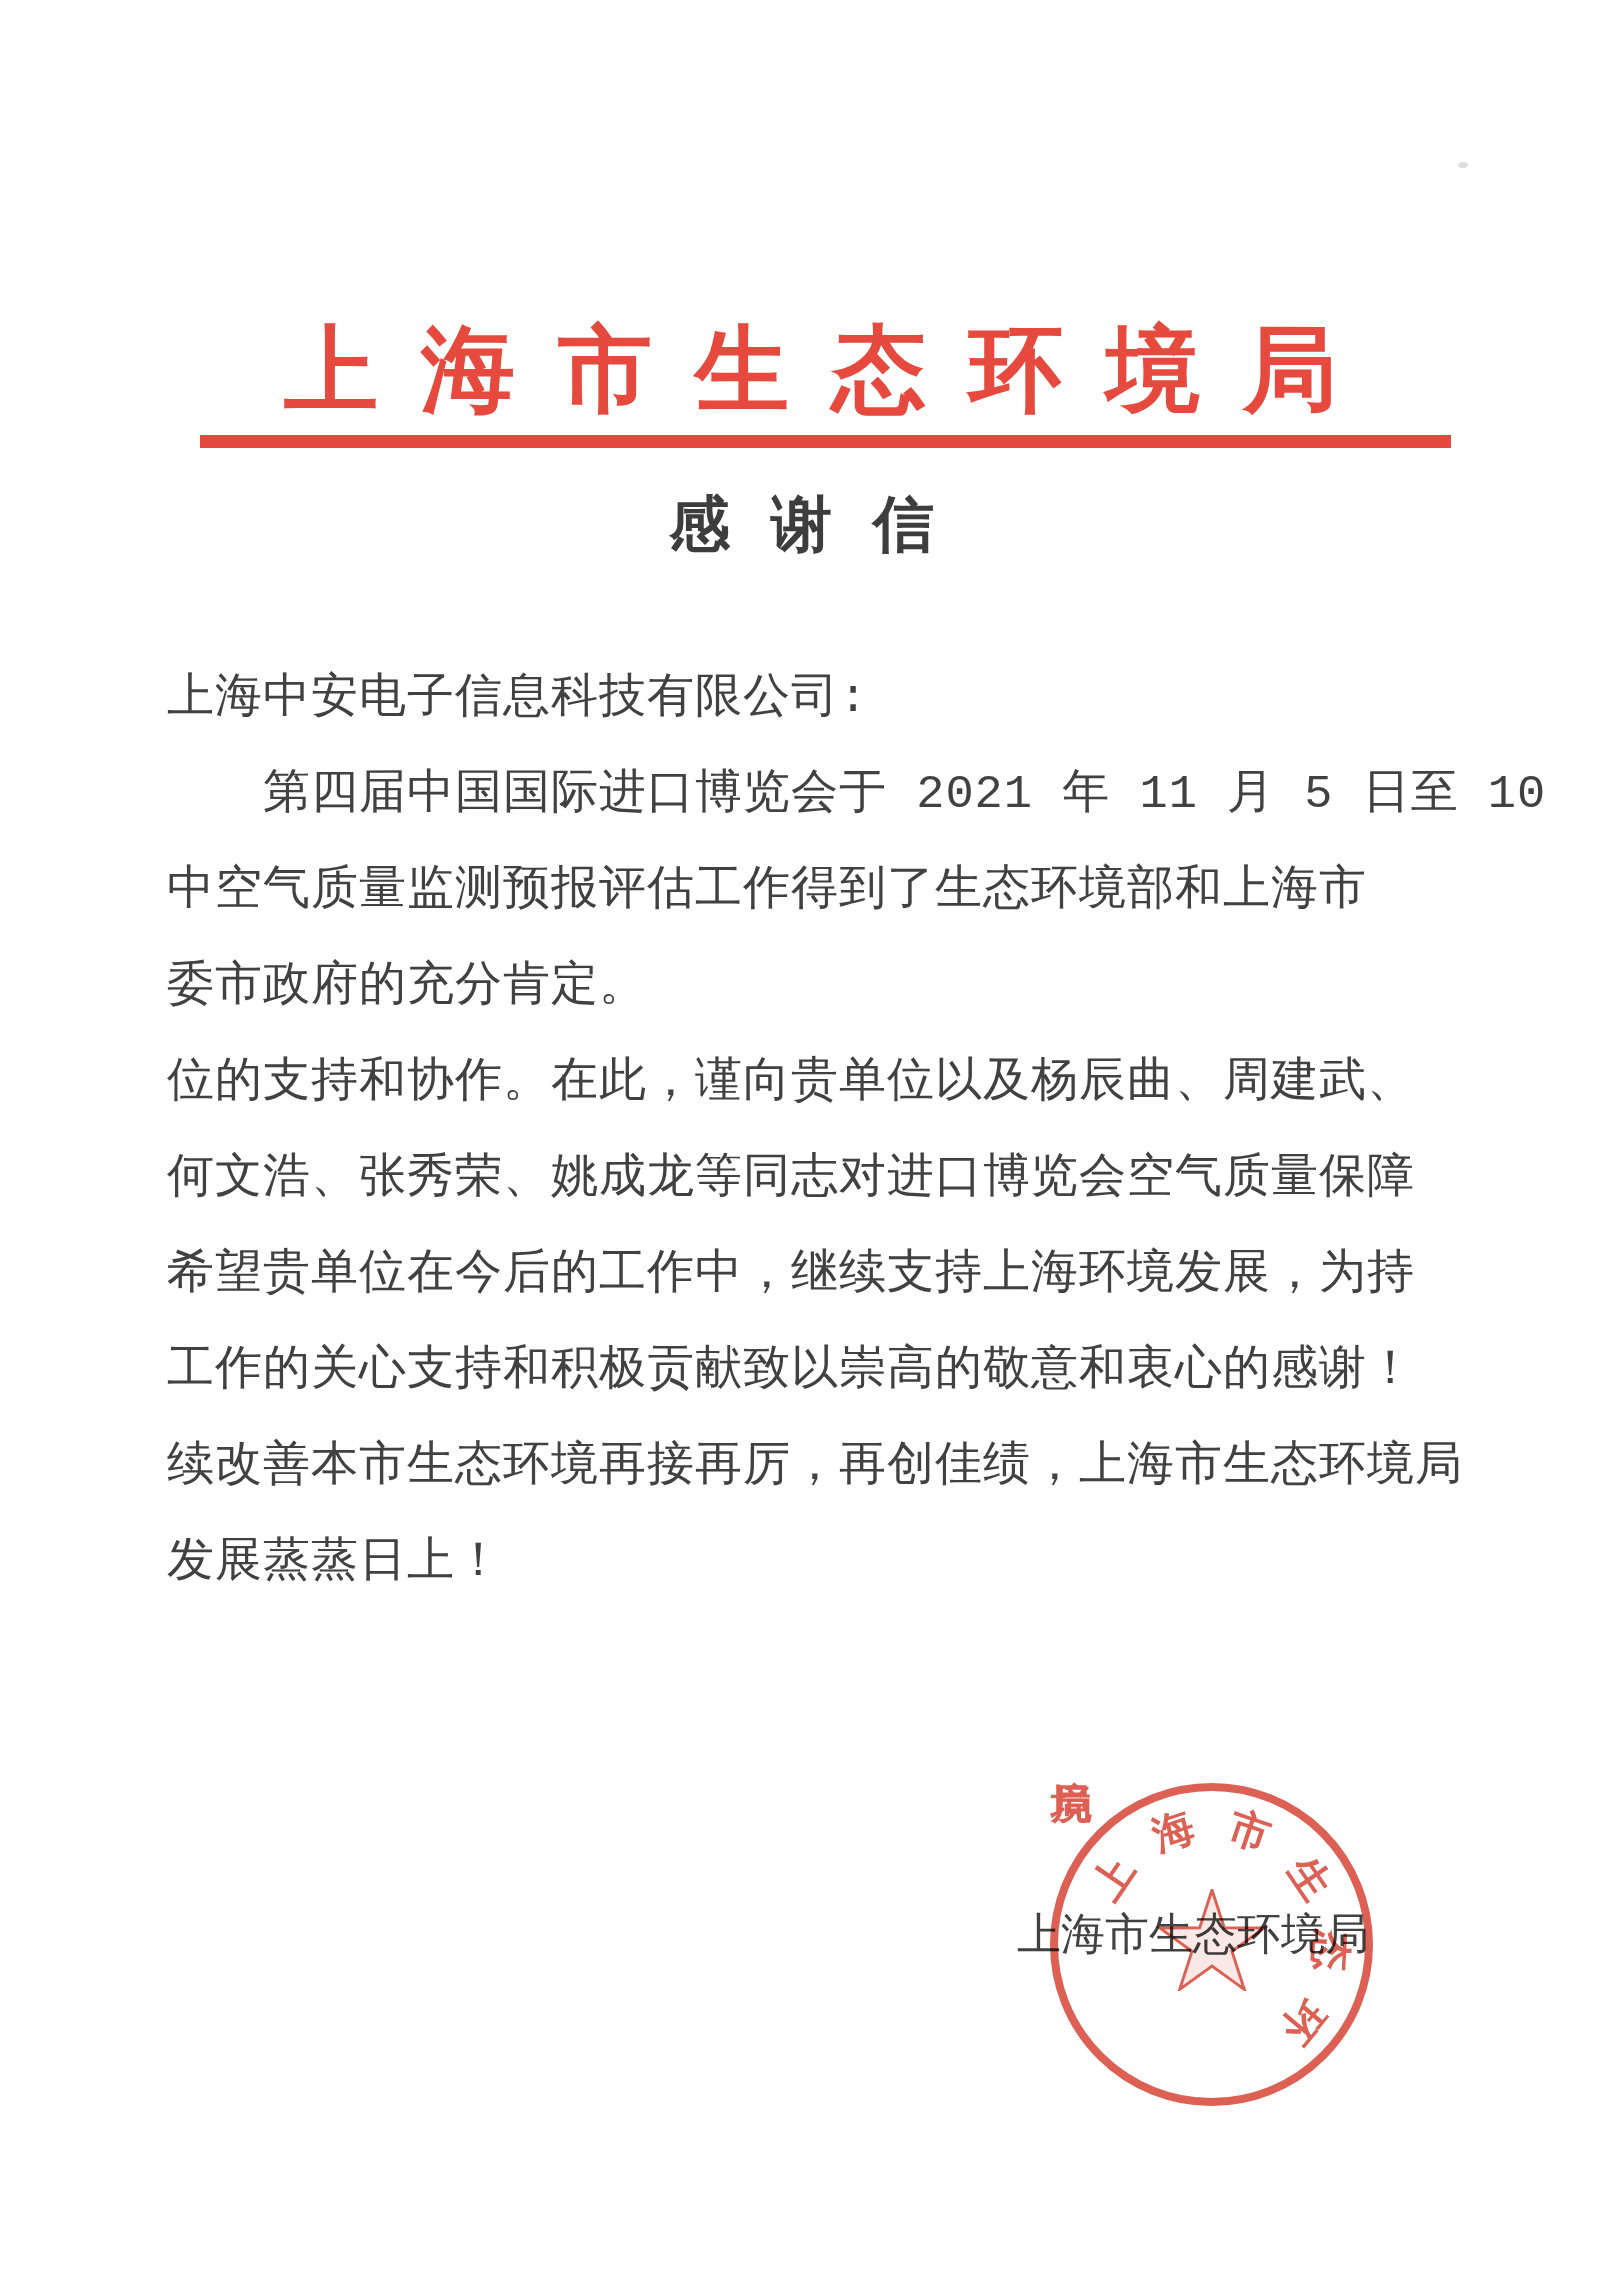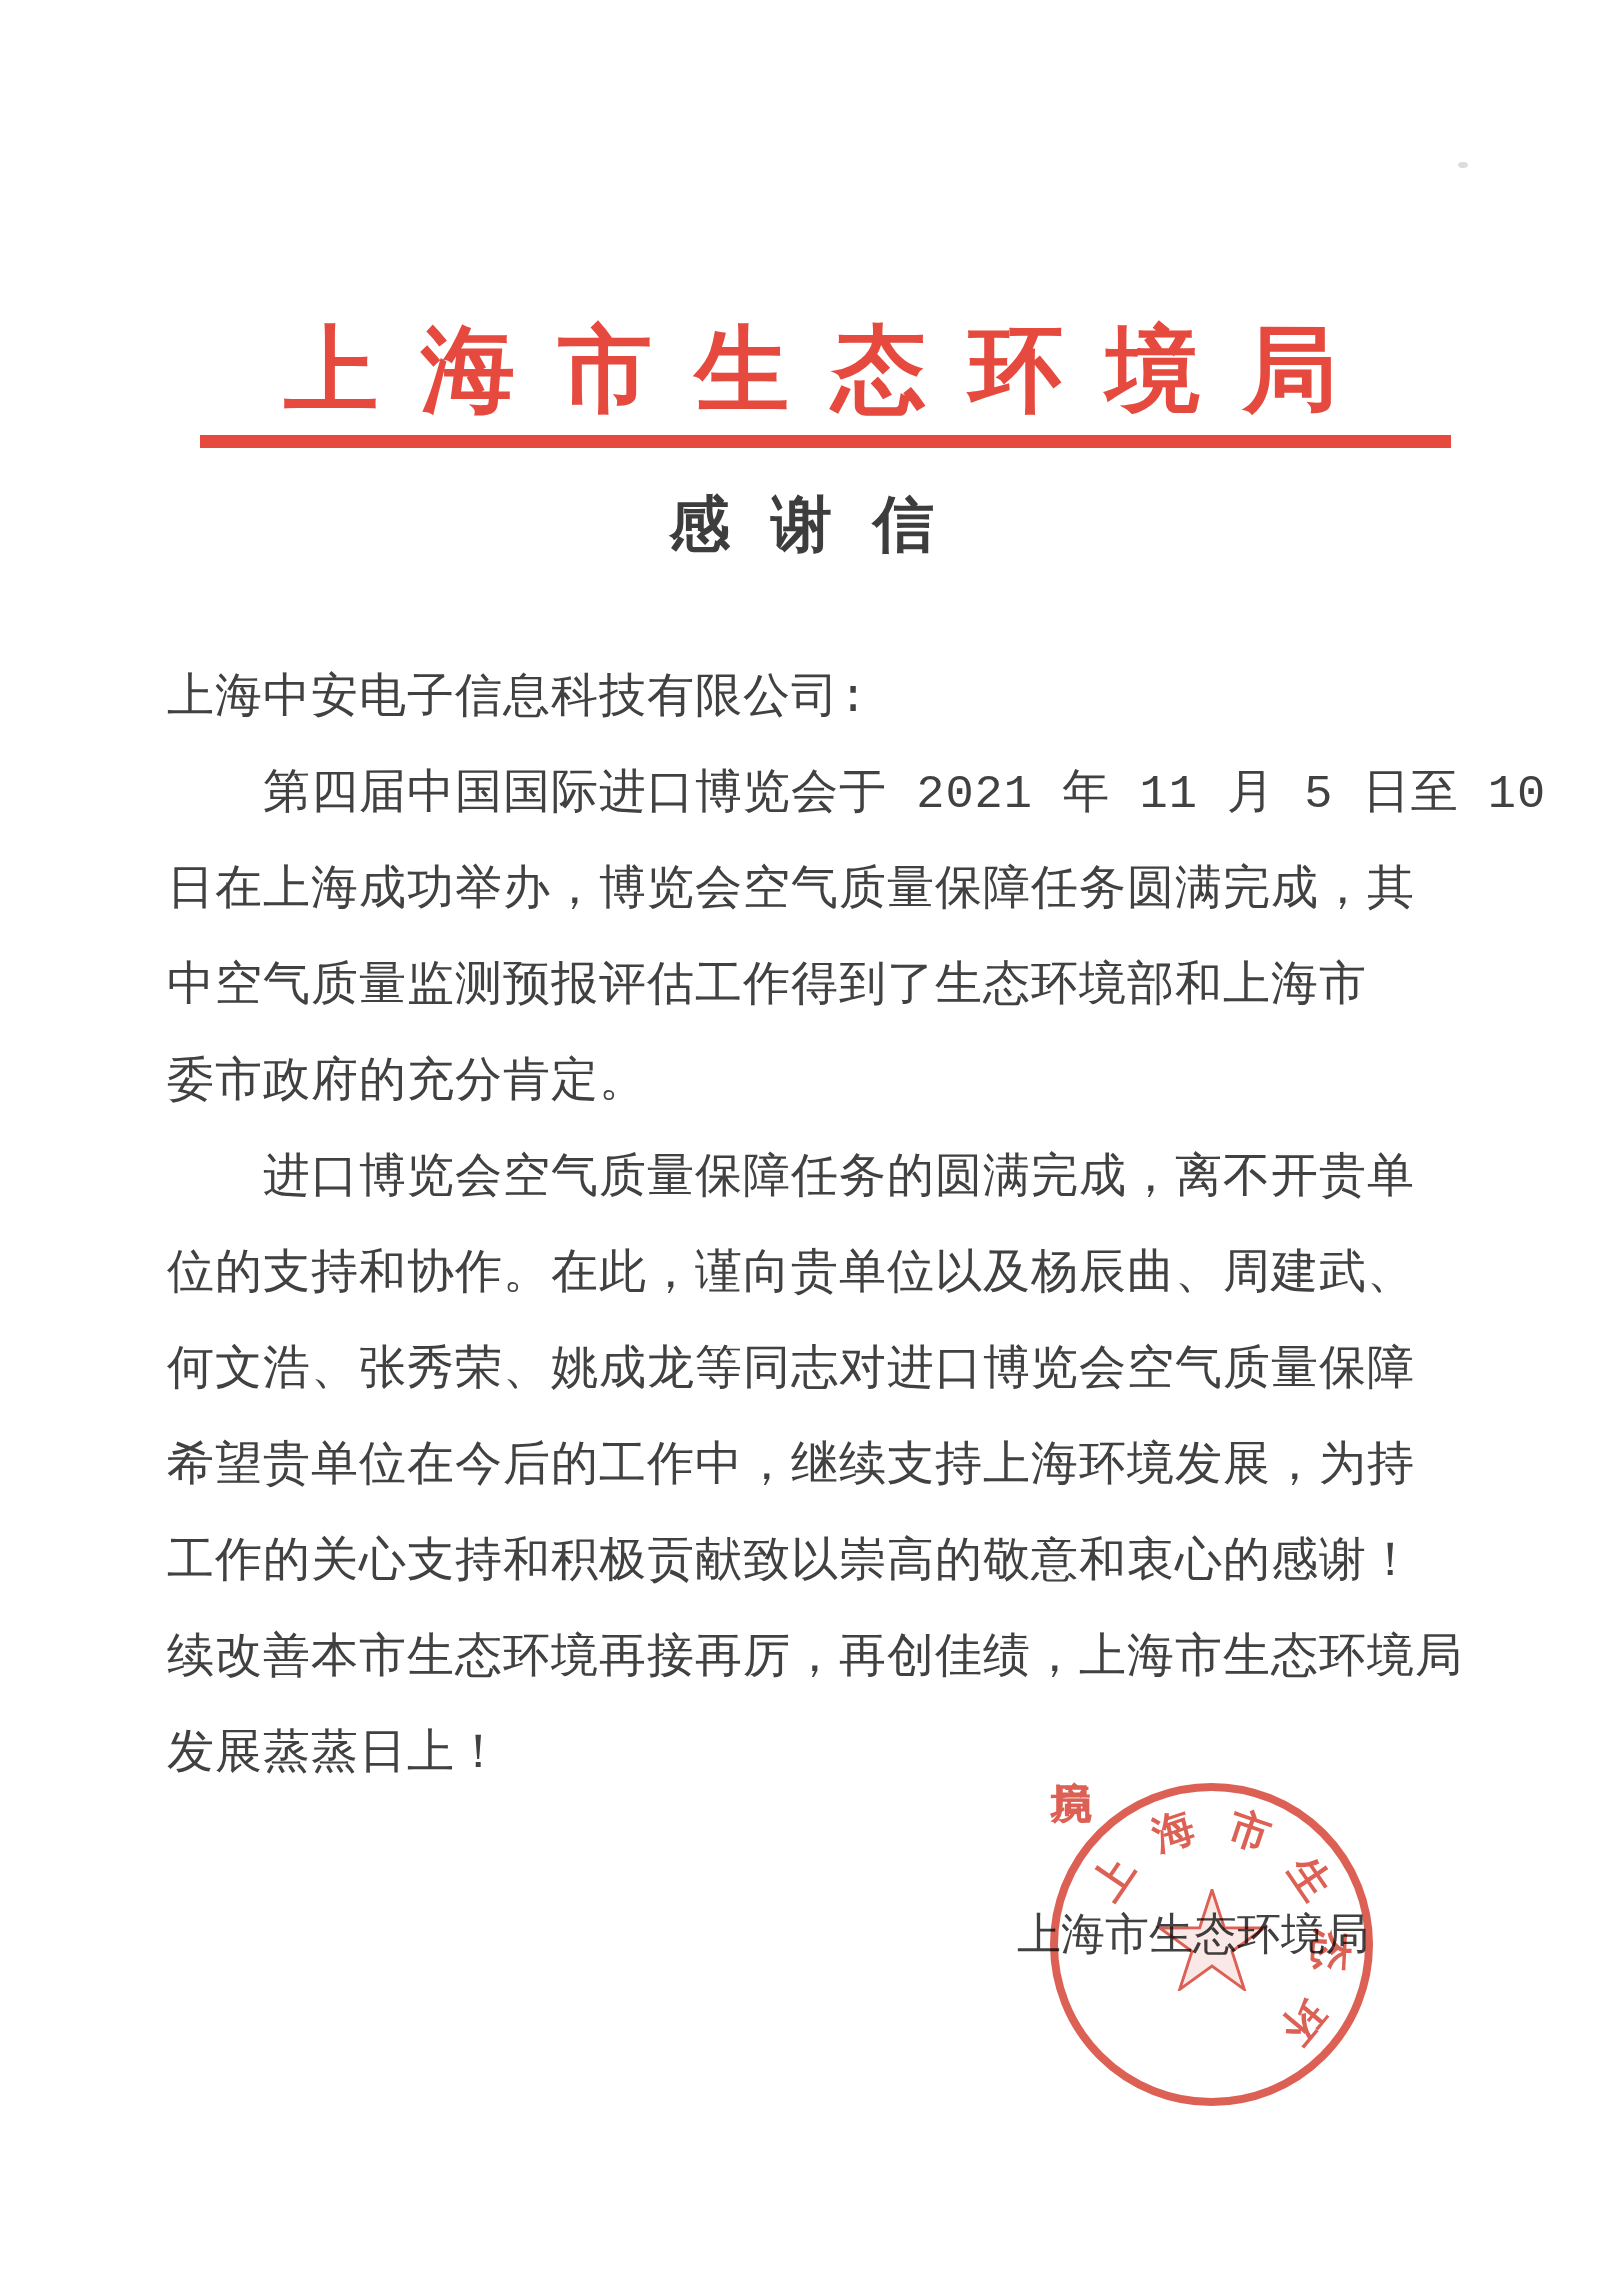--- a/index.html
+++ b/index.html
@@ -158,24 +158,22 @@
 
   <div class="header-title">上海市生态环境局</div>
 
   <div class="red-rule"></div>
 
   <div class="doc-title">感谢信</div>
 
   <div class="body-text">
     <div class="body-line">上海中安电子信息科技有限公司:</div>
     <div class="body-line indent">第四届中国国际进口博览会于 2021 年 11 月 5 日至 10</div>
-    <div class="body-line">日在上海成功举办，博览会空气质量保障任务圆满完成，其</div>
     <div class="body-line">中空气质量监测预报评估工作得到了生态环境部和上海市</div>
     <div class="body-line">委市政府的充分肯定。</div>
-    <div class="body-line indent">进口博览会空气质量保障任务的圆满完成，离不开贵单</div>
     <div class="body-line">位的支持和协作。在此，谨向贵单位以及杨辰曲、周建武、</div>
     <div class="body-line">何文浩、张秀荣、姚成龙等同志对进口博览会空气质量保障</div>
     <div class="body-line">希望贵单位在今后的工作中，继续支持上海环境发展，为持</div>
     <div class="body-line">工作的关心支持和积极贡献致以崇高的敬意和衷心的感谢！</div>
     <div class="body-line">续改善本市生态环境再接再厉，再创佳绩，上海市生态环境局</div>
     <div class="body-line">发展蒸蒸日上！</div>
   </div>
 
   <div class="signature-org">上海市生态环境局</div>
 

